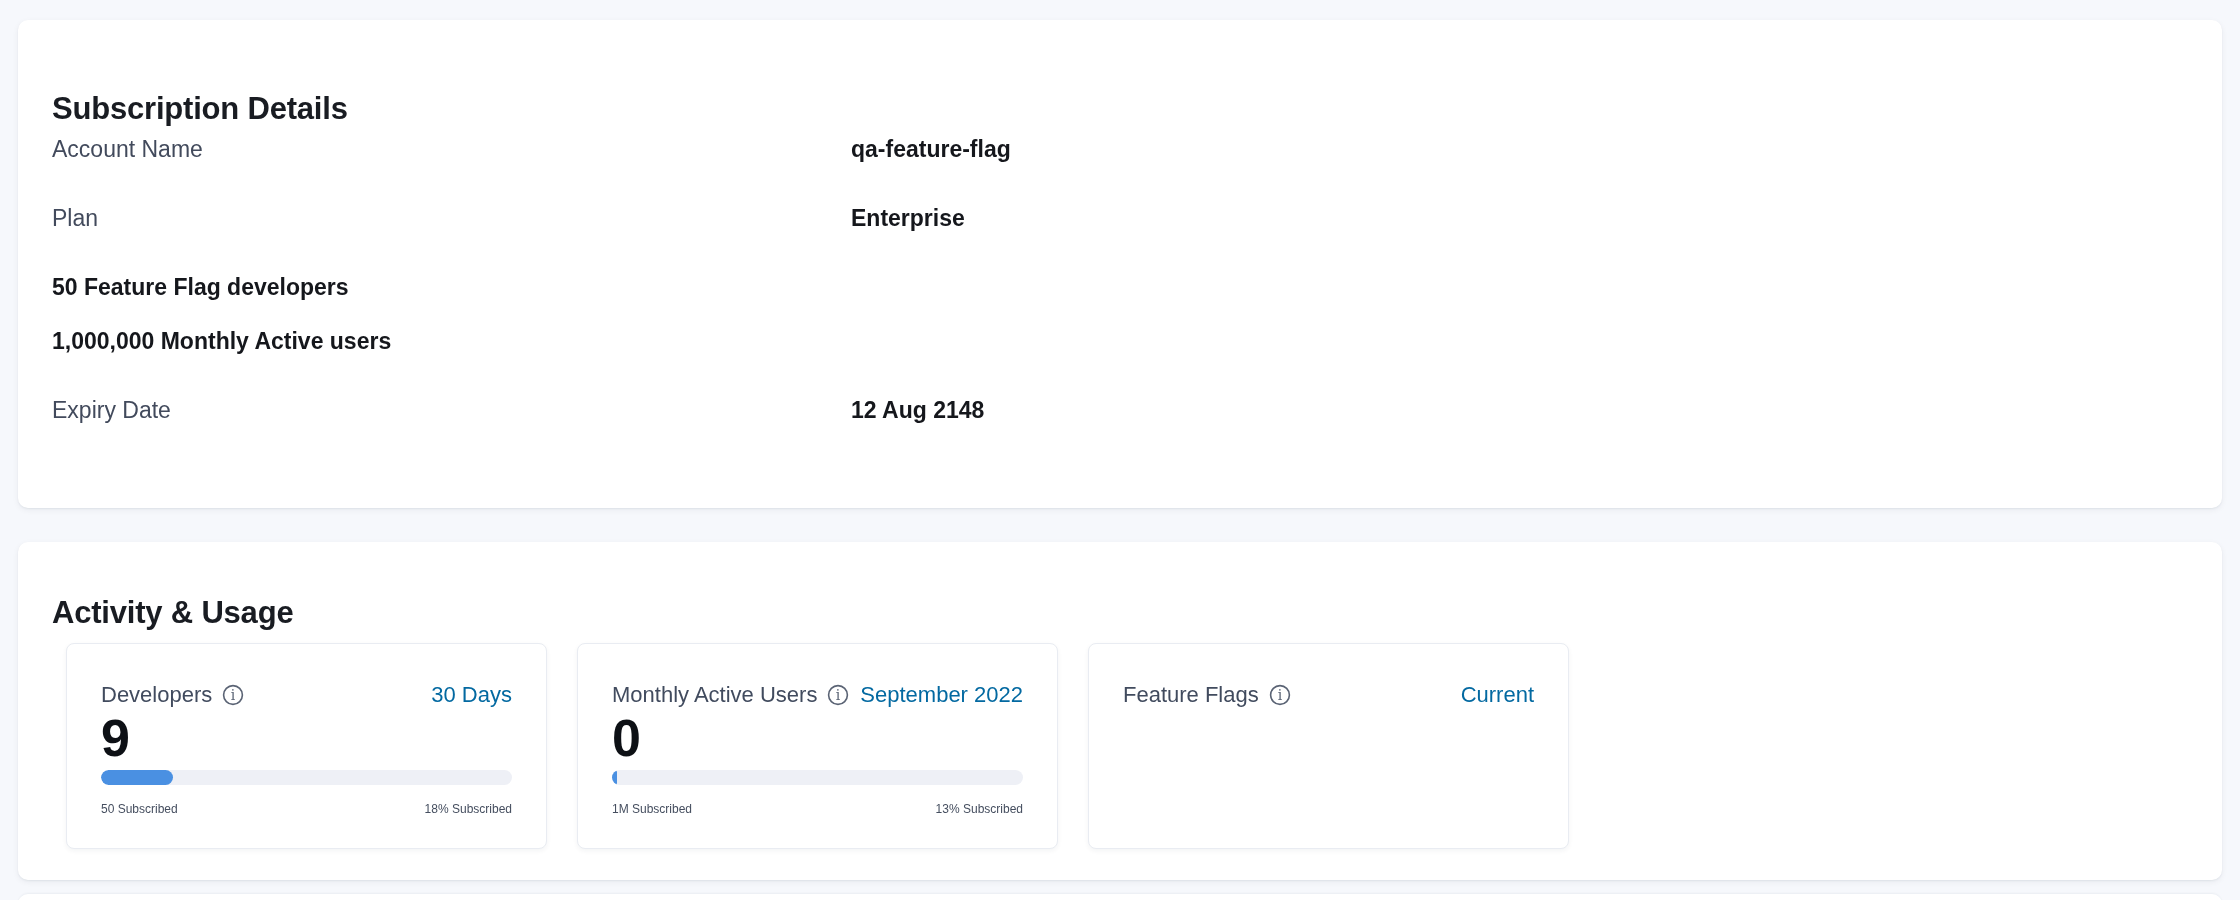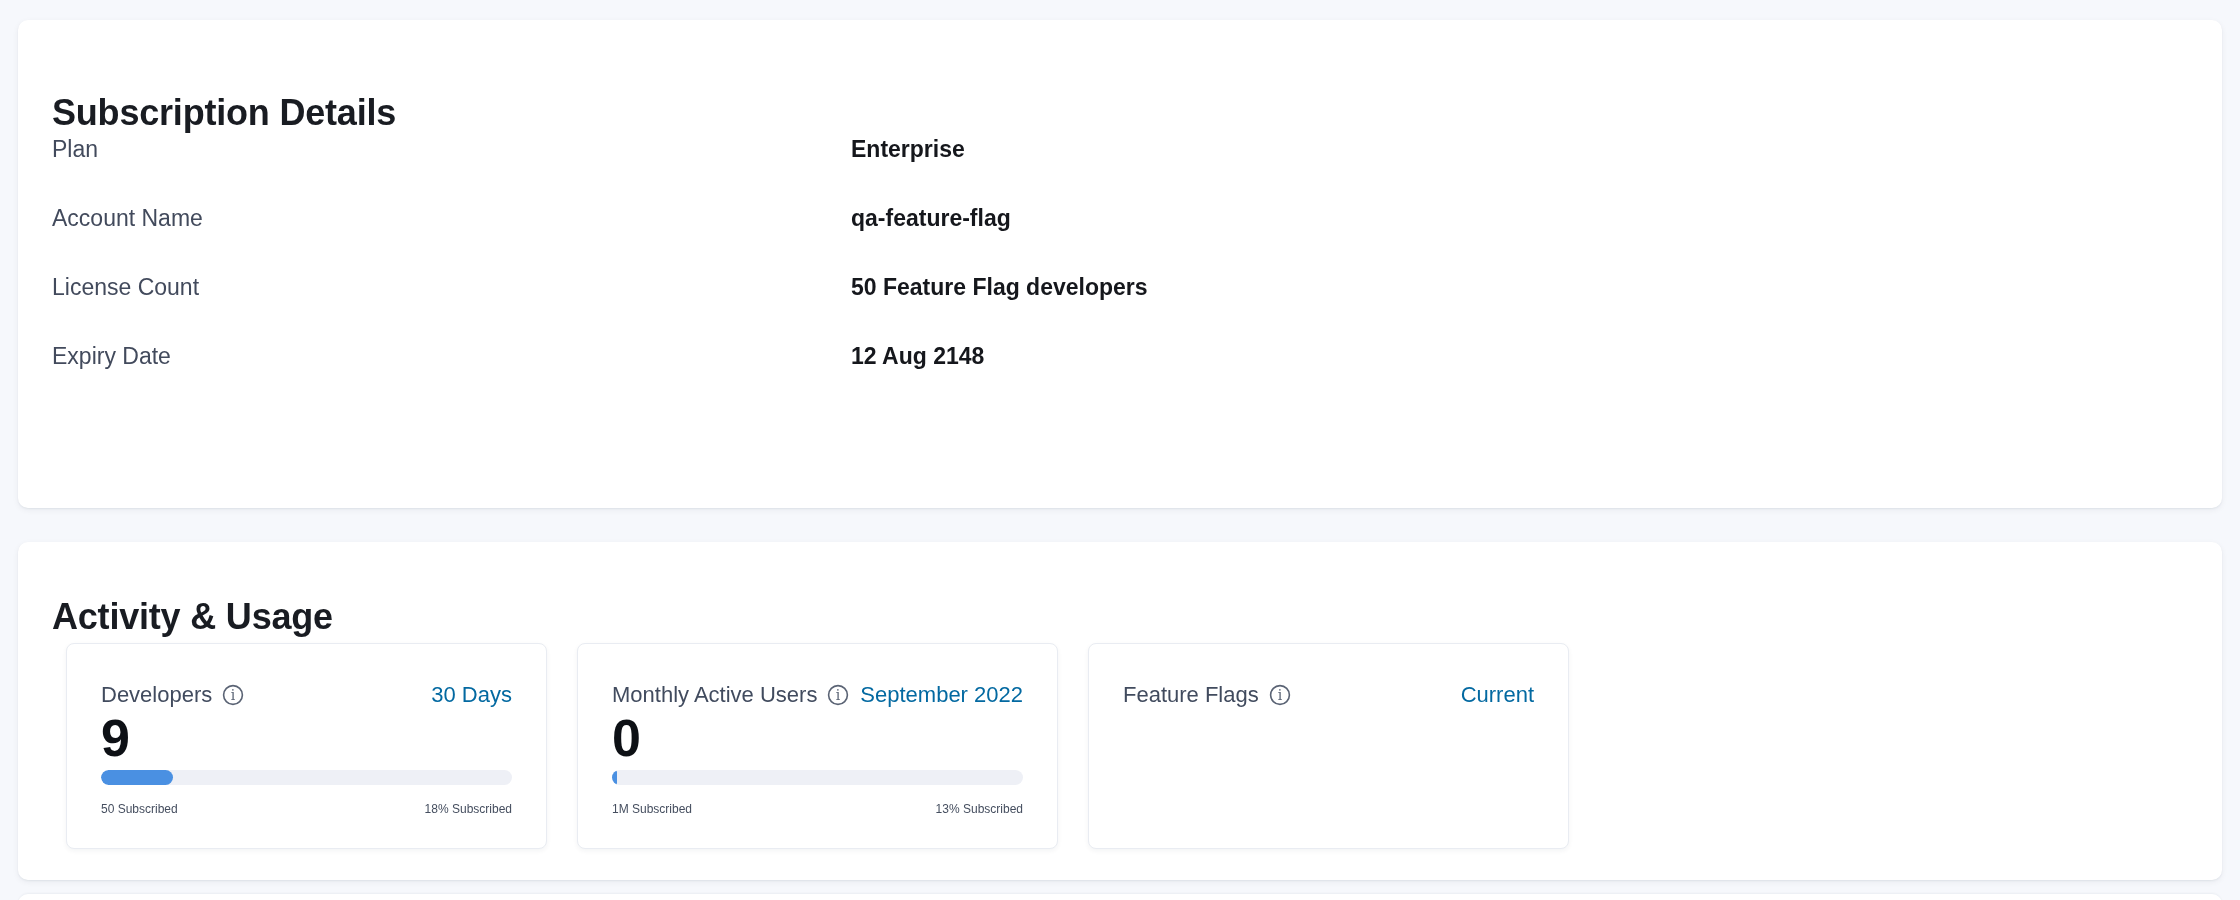--- a/index.html
+++ b/index.html
@@ -22,21 +22,21 @@
     background: #ffffff;
     border-radius: 10px;
     box-shadow: 0 1px 2px rgba(20,30,50,0.06), 0 2px 6px rgba(20,30,50,0.06);
     box-sizing: border-box;
   }
   #card-subscription { top: 20px; height: 488px; }
   #card-usage { top: 542px; height: 338px; }
   .card-title {
     position: absolute;
     left: 34px;
-    font-size: 36px;
+    font-size: 31px;
     line-height: 34px;
     font-weight: 700;
     color: #191c22;
     letter-spacing: -0.2px;
   }
   #card-subscription .card-title { top: 46px; }
   #card-usage .card-title { top: 28px; }
 
   
   .detail-rows {
@@ -150,37 +150,37 @@
   }
 </style>
 </head>
 <body>
 
 <section class="card" id="card-subscription">
   <h2 class="card-title">Subscription Details</h2>
   <div class="detail-rows">
 
     <div class="detail-row">
+      <div class="detail-label">Account Name</div>
+      <div class="detail-value">
+        <div class="value-line">qa-feature-flag</div>
+      </div>
+    </div>
+
+    <div class="detail-row">
       <div class="detail-label">Plan</div>
       <div class="detail-value">
         <div class="value-line">Enterprise</div>
       </div>
     </div>
 
     <div class="detail-row">
-      <div class="detail-label">Account Name</div>
-      <div class="detail-value">
-        <div class="value-line">qa-feature-flag</div>
-      </div>
-    </div>
-
-    <div class="detail-row">
-      <div class="detail-label">License Count</div>
       <div class="detail-value">
         <div class="value-line">50 Feature Flag developers</div>
+        <div class="value-line">1,000,000 Monthly Active users</div>
       </div>
     </div>
 
     <div class="detail-row">
       <div class="detail-label">Expiry Date</div>
       <div class="detail-value">
         <div class="value-line">12 Aug 2148</div>
       </div>
     </div>
 

